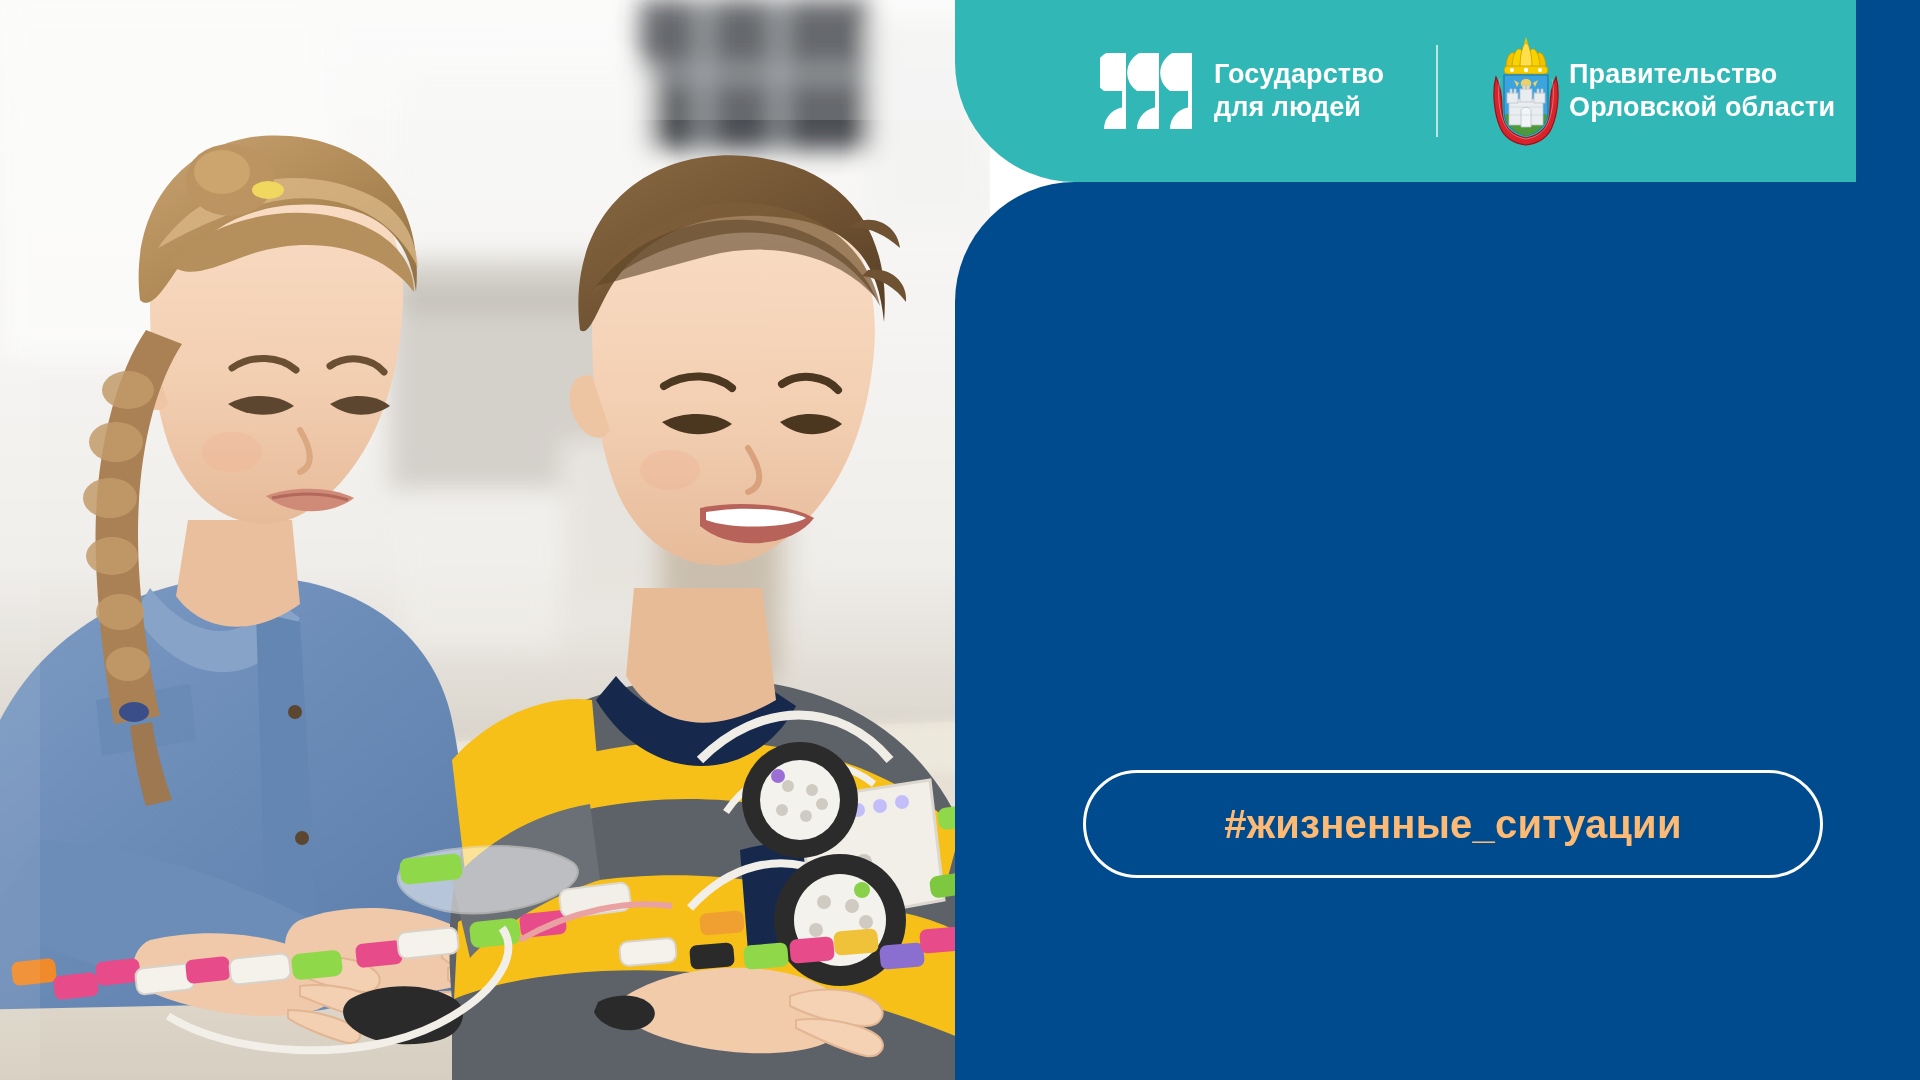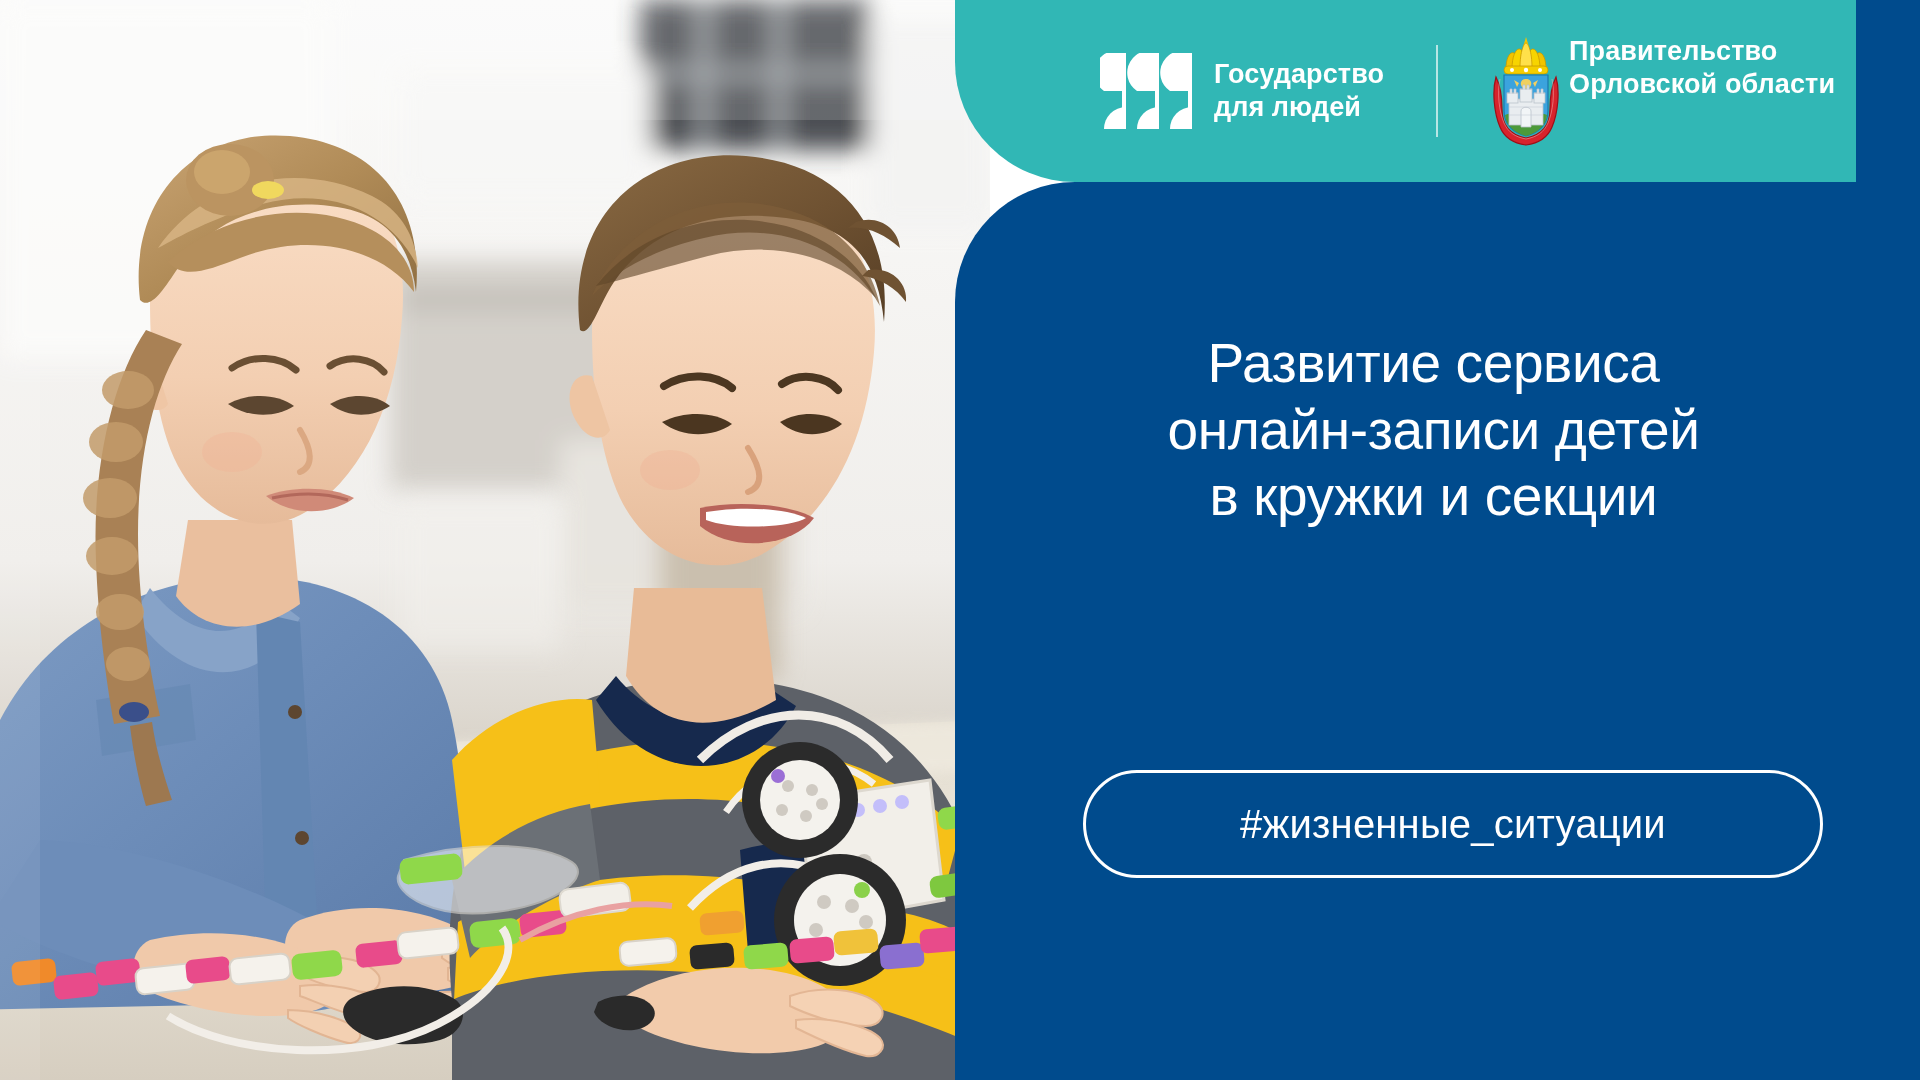--- a/index.html
+++ b/index.html
@@ -57,21 +57,21 @@
     white-space:pre-line;
   }
   .divider{
     width:2px; height:92px;
     background:rgba(255,255,255,0.65);
     margin:0 52px;
     flex:0 0 auto;
   }
   .gov-block{
     display:flex;
-    align-items:flex-start;
+    align-items:center;
     gap:7px;
   }
   .coa{ width:72px; height:112px; flex:0 0 auto; }
   .gov-text{
     color:#ffffff;
     font-size:27px;
     font-weight:bold;
     line-height:1.22;
     letter-spacing:0.1px;
     white-space:pre-line;
@@ -109,23 +109,23 @@
     width:740px;
     height:108px;
     border:3px solid #ffffff;
     border-radius:60px;
     display:flex;
     align-items:center;
     justify-content:center;
     background:transparent;
   }
   .pill-label{
-    color:#ffffff;
+    color:#fdba74;
     font-size:40px;
-    font-weight:normal;
+    font-weight:bold;
     letter-spacing:0.2px;
   }
 
   .footer{
     position:absolute;
     right:40px;
     bottom:28px;
     color:#ffffff;
     font-size:19px;
     font-weight:normal;
@@ -489,23 +489,20 @@
         </span>
         <span class="gov-text">Правительство
 Орловской области</span>
       </div>
 
     </div>
   </div>
 
   <div class="blue-panel">
 
-    <h1 class="headline">Развитие сервиса
-онлайн-записи детей
-в кружки и секции</h1>
 
     <div class="pill">
       <span class="pill-label">#жизненные_ситуации</span>
     </div>
 
   </div>
 
 </div>
 
 </body></html>

